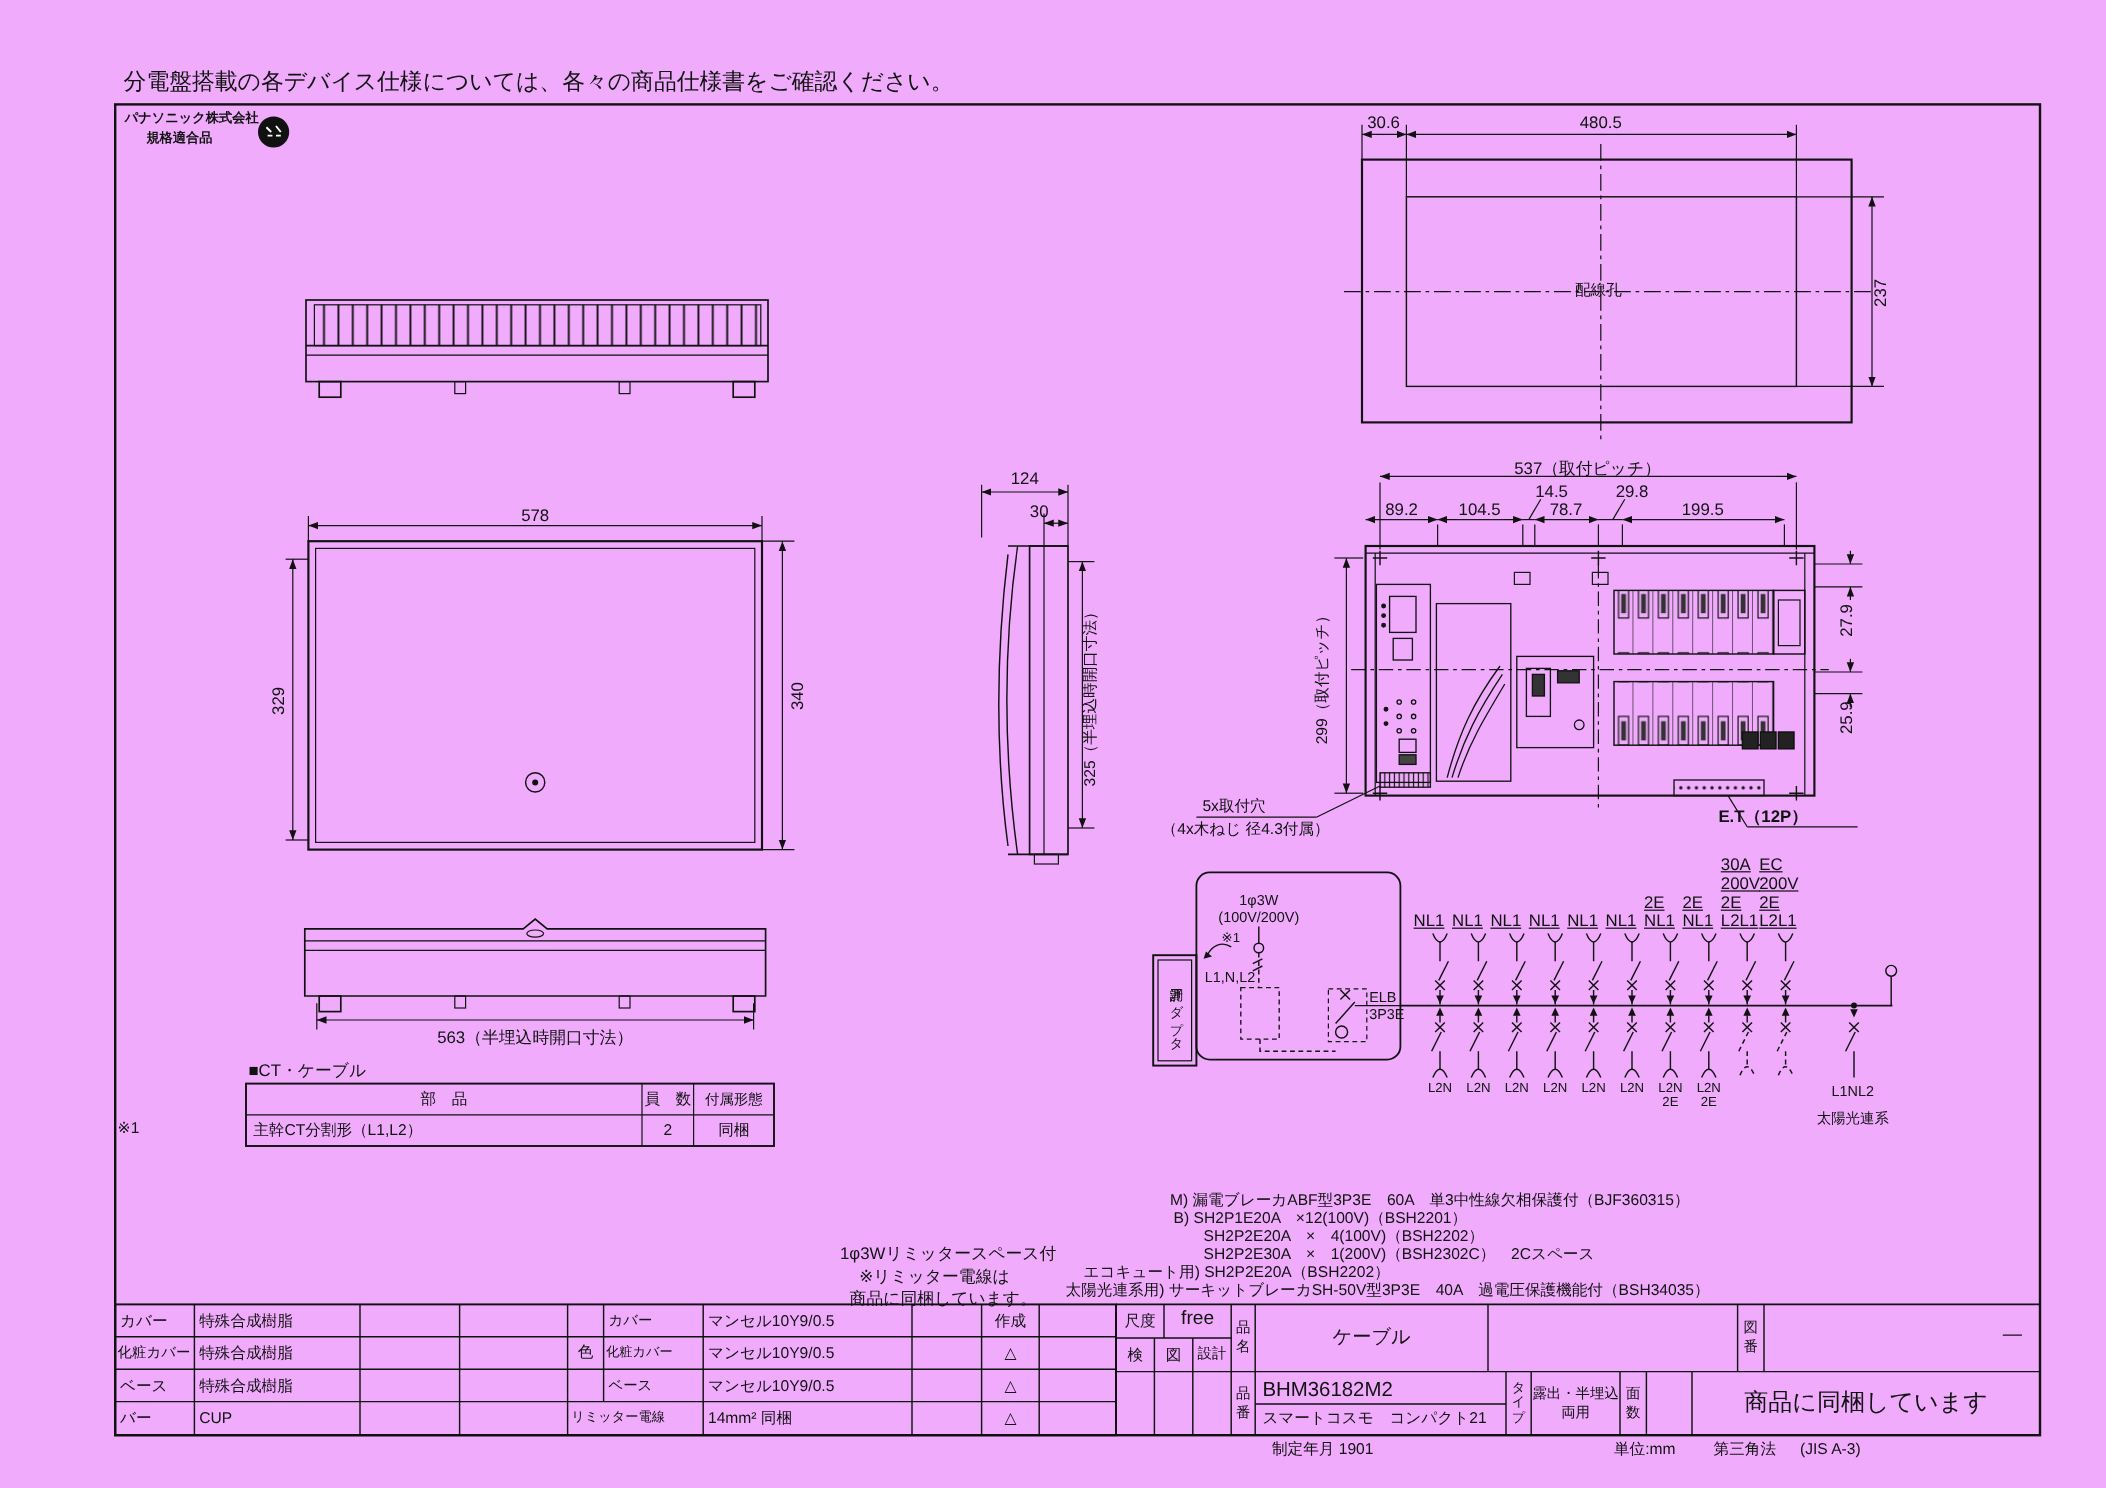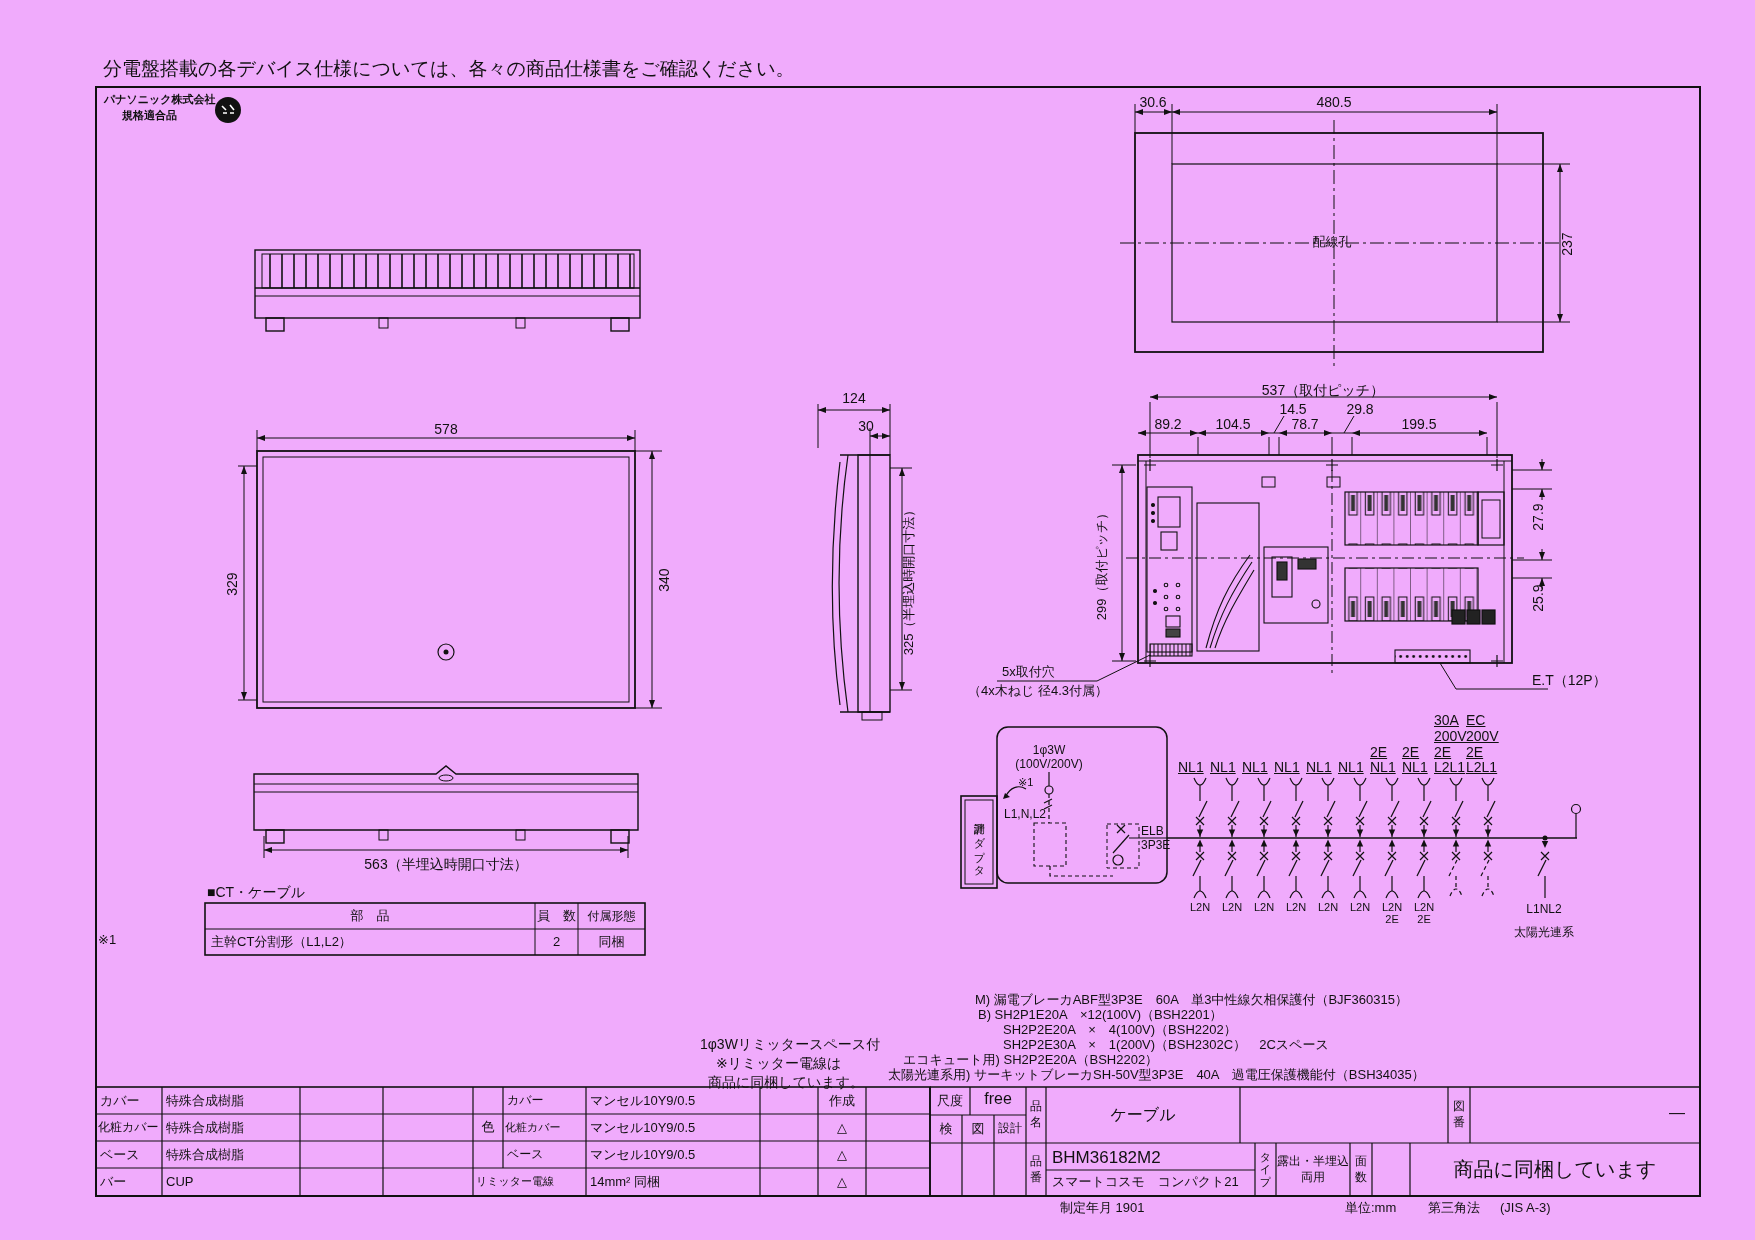--- a/index.html
+++ b/index.html
@@ -398,21 +398,21 @@
   <div class="lbl dim c" style="left:1339px;top:401px;width:42px;">29.8</div>
   <div class="lbl dim c" style="left:1147px;top:416px;width:42px;">89.2</div>
   <div class="lbl dim c" style="left:1207px;top:416px;width:52px;">104.5</div>
   <div class="lbl dim c" style="left:1284px;top:416px;width:42px;">78.7</div>
   <div class="lbl dim c" style="left:1394px;top:416px;width:50px;">199.5</div>
   <div class="lbl c rot" style="left:1032px;top:556px;width:140px;font-size:13px;">299（取付ピッチ）</div>
   <div class="lbl dim c rot" style="left:1513px;top:509px;width:50px;">27.9</div>
   <div class="lbl dim c rot" style="left:1513px;top:590px;width:50px;">25.9</div>
   <div class="lbl" style="left:1002px;top:665px;font-size:13px;">5x取付穴</div>
   <div class="lbl" style="left:968px;top:684px;font-size:13px;">（4x木ねじ 径4.3付属）</div>
-  <div class="lbl" style="left:1532px;top:672px;font-size:14px;">E.T（12P）</div>
+  <div class="lbl" style="left:1432px;top:672px;font-size:14px;font-weight:bold;">E.T（12P）</div>
 
   <div class="lbl" style="left:207px;top:884px;font-size:14px;">■CT・ケーブル</div>
   <div class="lbl" style="left:98px;top:933px;font-size:13px;">※1</div>
   <div class="lbl c" style="left:205px;top:909px;width:330px;">部　品</div>
   <div class="lbl c" style="left:535px;top:909px;width:43px;">員　数</div>
   <div class="lbl c" style="left:578px;top:910px;width:67px;font-size:12px;">付属形態</div>
   <div class="lbl" style="left:211px;top:935px;">主幹CT分割形（L1,L2）</div>
   <div class="lbl c" style="left:535px;top:935px;width:43px;">2</div>
   <div class="lbl c" style="left:578px;top:935px;width:67px;">同梱</div>
 

